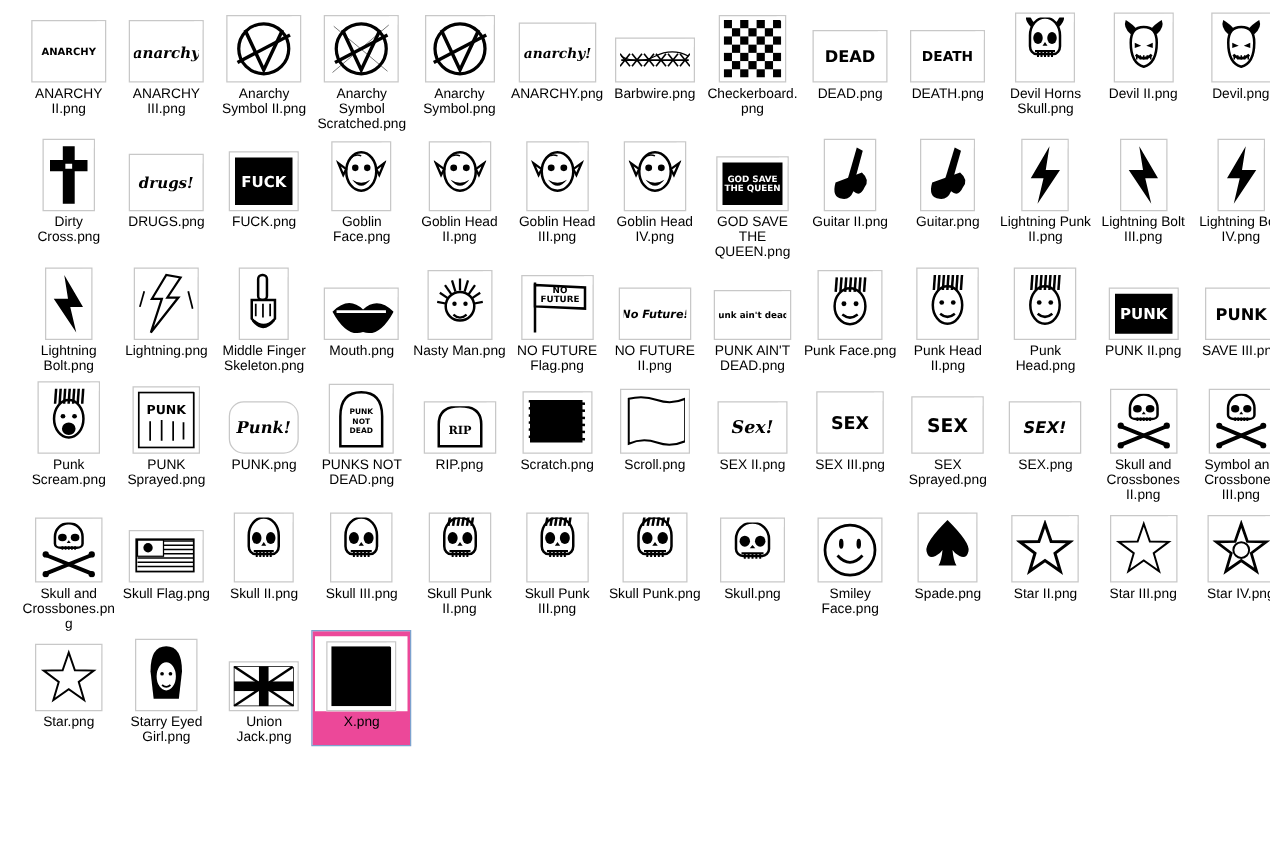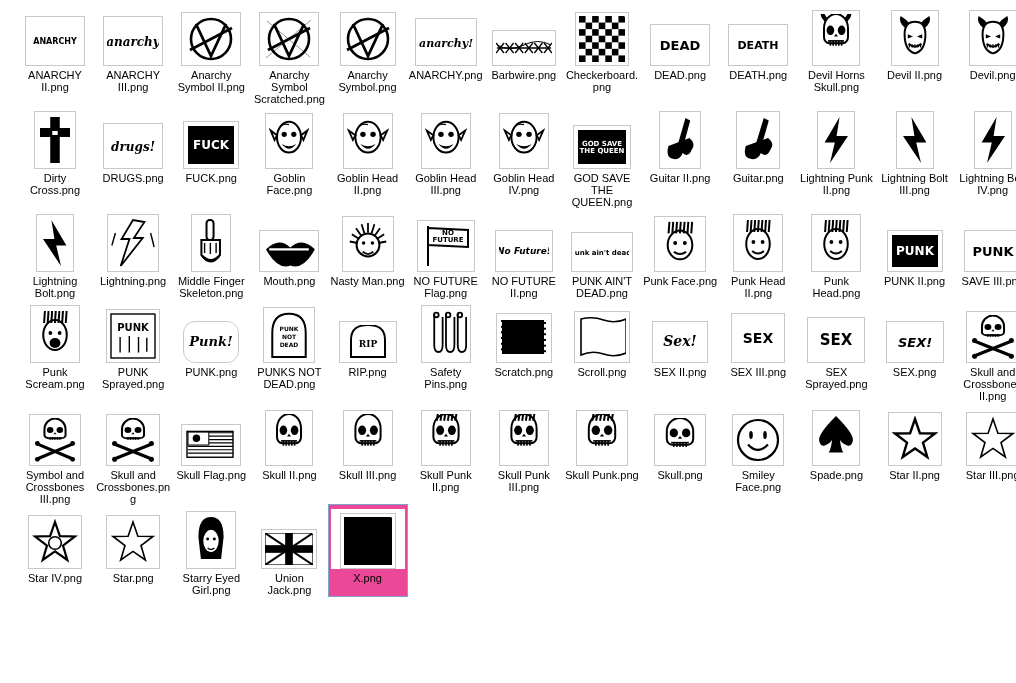--- a/index.html
+++ b/index.html
@@ -738,37 +738,20 @@
           <svg width="50" height="34" viewBox="0 0 50 34" xmlns="http://www.w3.org/2000/svg">
             <path d="M8 32 v-17.68 q0 -14.28 17 -14.28 q17 0 17 14.28 v17.68 z" fill="#fff" stroke="#000" stroke-width="2"></path>
             <text x="25" y="22.44" text-anchor="middle" font-family="DejaVu Serif, serif" font-size="9" font-weight="bold" fill="#000">RIP</text>
           </svg>
         </div>
       </div>
       <div class="label">RIP.png</div>
     </div>
     <div class="cell">
       <div class="thumb-wrap">
-        <div class="thumb" style="width: 48px; height: 56px;">
-          <svg width="42" height="50" viewBox="0 0 42 50" xmlns="http://www.w3.org/2000/svg">
-            <g fill="none" stroke="#000" stroke-width="1.8">
-              <path d="M9.24 5 v31 q0 7.000000000000001 4.2 7.000000000000001 q4.2 0 4.2 -7.000000000000001 v-28.000000000000004"></path>
-              <circle cx="11.34" cy="6" r="2.31"></circle>
-              <path d="M21 5 v31 q0 7.000000000000001 4.2 7.000000000000001 q4.2 0 4.2 -7.000000000000001 v-28.000000000000004"></path>
-              <circle cx="23.1" cy="6" r="2.31"></circle>
-              <path d="M32.760000000000005 5 v31 q0 7.000000000000001 4.2 7.000000000000001 q4.2 0 4.2 -7.000000000000001 v-28.000000000000004"></path>
-              <circle cx="34.86000000000001" cy="6" r="2.31"></circle>
-            </g>
-          </svg>
-        </div>
-      </div>
-      <div class="label">Safety Pins.png</div>
-    </div>
-    <div class="cell">
-      <div class="thumb-wrap">
         <div class="thumb" style="width: 54px; height: 48px;">
           <svg width="48" height="42" viewBox="0 0 48 42" xmlns="http://www.w3.org/2000/svg">
             <rect x="2" y="3" width="42" height="34" fill="#000"></rect>
             <g stroke="#000" stroke-width="2">
               <line x1="1" y1="4" x2="46" y2="6"></line>
               <line x1="1" y1="9.666666666666668" x2="46" y2="11.666666666666668"></line>
               <line x1="1" y1="15.333333333333334" x2="46" y2="17.333333333333336"></line>
               <line x1="1" y1="21" x2="46" y2="23"></line>
               <line x1="1" y1="26.666666666666668" x2="46" y2="28.666666666666668"></line>
               <line x1="1" y1="32.333333333333336" x2="46" y2="34.333333333333336"></line>

